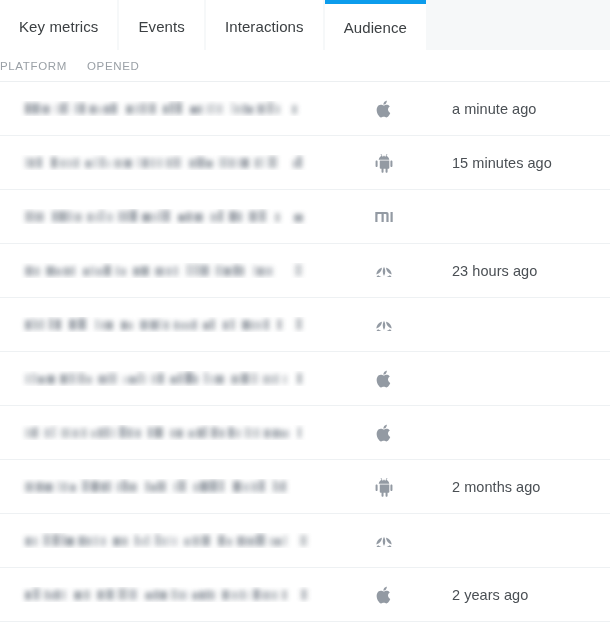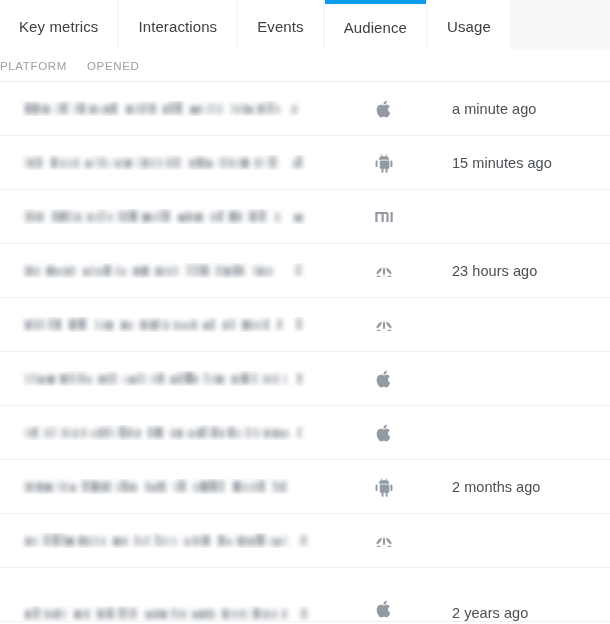--- a/index.html
+++ b/index.html
@@ -85,21 +85,21 @@
   .col-opened  { width: 158px; box-sizing: border-box; }
 
   .row {
     height: 54px;
     display: flex;
     align-items: center;
     border-bottom: 1px solid #eef1f3;
     box-sizing: border-box;
     background: #ffffff;
   }
-  .row:last-child { border-bottom: 1px solid #eef1f3; align-items: flex-end; }
+  .row:last-child { border-bottom: 1px solid #eef1f3; }
 
   .cell-device {
     width: 365px;
     padding-left: 25px;
     box-sizing: border-box;
     display: flex;
     align-items: center;
     gap: 9px;
     overflow: hidden;
   }
@@ -154,30 +154,27 @@
   .pf-icon svg { display: block; width: 100%; height: 100%; }
 </style>
 </head>
 <body>
 
 <div class="tabbar">
   <div class="tab">
     <span class="tab-label">Key metrics</span>
   </div>
   <div class="tab">
-    <span class="tab-label">Interactions</span>
+    <span class="tab-label">Events</span>
   </div>
   <div class="tab">
-    <span class="tab-label">Events</span>
+    <span class="tab-label">Interactions</span>
   </div>
   <div class="tab active">
     <span class="tab-label">Audience</span>
-  </div>
-  <div class="tab spacer-gap">
-    <span class="tab-label">Usage</span>
   </div>
   <div class="tabbar-filler"></div>
 </div>
 
 <div class="table">
 
   <div class="thead">
     <div class="th col-platform">PLATFORM</div>
     <div class="th col-opened">OPENED</div>
   </div>

